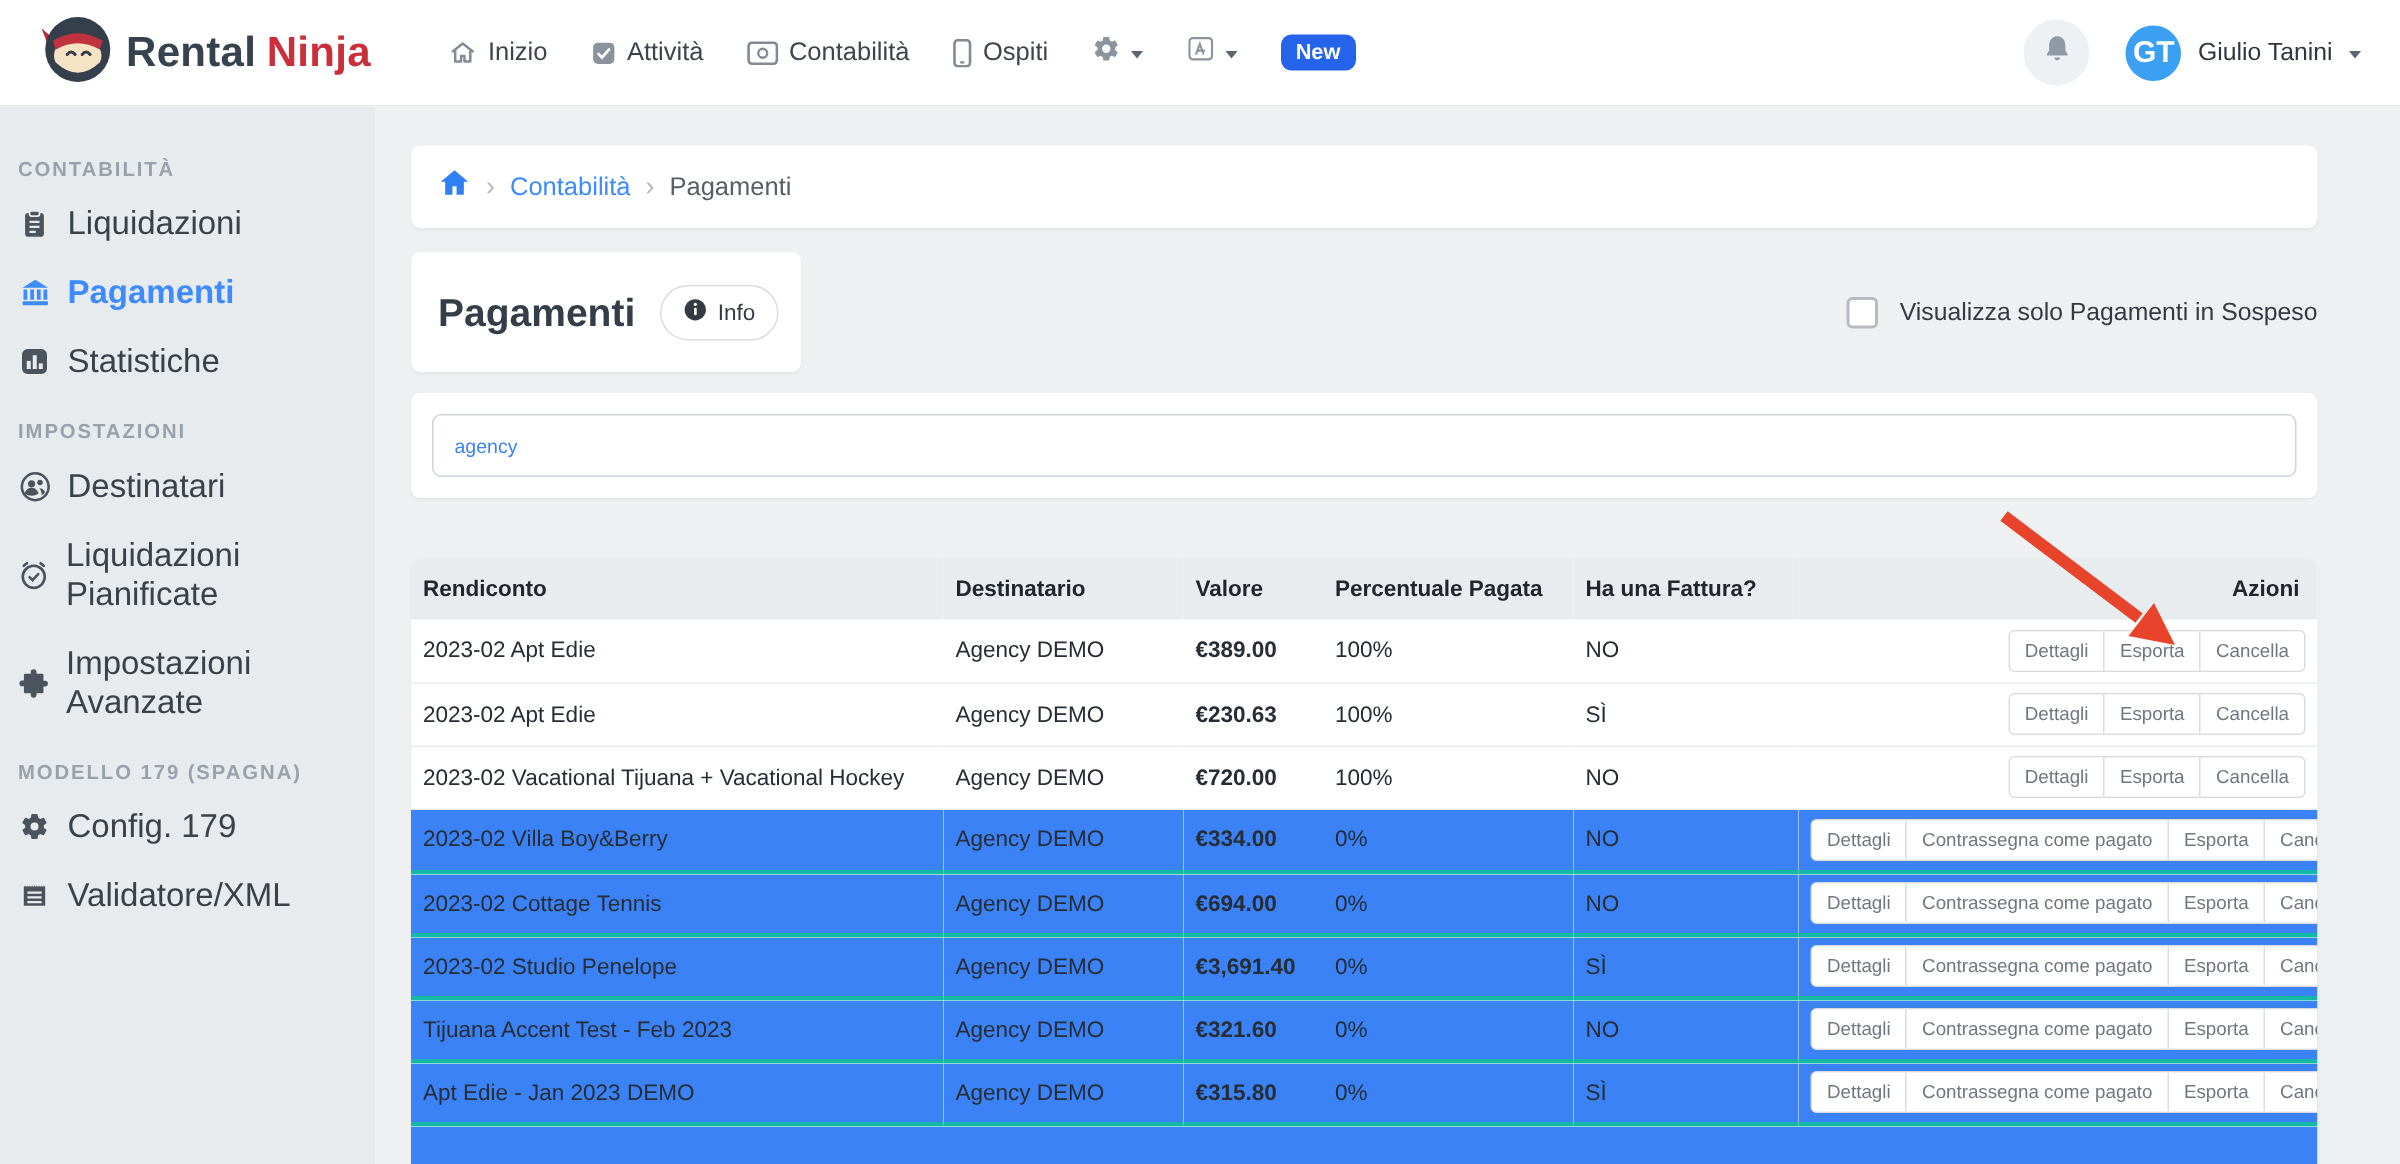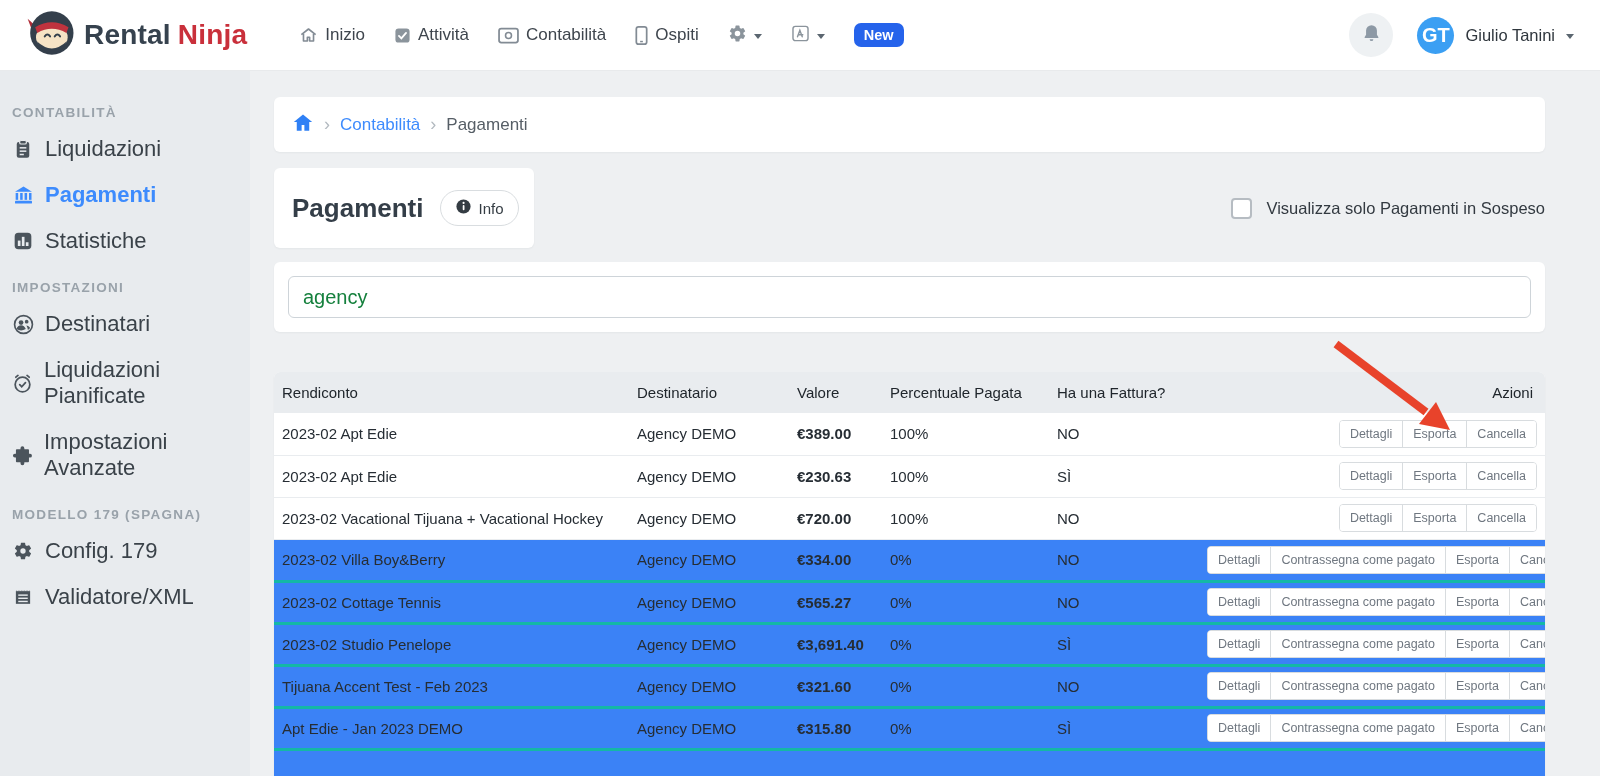--- a/index.html
+++ b/index.html
@@ -53,25 +53,25 @@
   .info-btn { display:flex; align-items:center; gap:7px; border:1px solid #d9dde0; border-radius:999px;
               background:#fff; padding:7px 14px; font-size:15px; color:#343c43; cursor:pointer;
               font-family:inherit; }
   .pending-filter { display:flex; align-items:center; gap:14px; }
   .pending-filter input { appearance:none; -webkit-appearance:none; width:21px; height:21px;
               border:2px solid #b6bcc2; border-radius:4px; background:#fff; cursor:pointer; }
   .pending-filter label { font-size:16.5px; color:#333a41; cursor:pointer; }
 
   .search-card { padding:14px; margin-bottom:40px; }
   .search-input { width:100%; height:42px; border:1px solid #ced4d9; border-radius:6px; padding:0 14px;
-              font-size:20px; color:#15803d; font-family:inherit; outline:none; }
+              font-size:13px; color:#3b82f6; font-family:inherit; outline:none; }
 
   .table-card { overflow:hidden; min-height:420px; }
   table { width:100%; border-collapse:collapse; table-layout:fixed; }
-  thead th { background:#e9ecef; height:41px; font-size:15px; font-weight:400; color:#20262c;
+  thead th { background:#e9ecef; height:41px; font-size:15px; font-weight:700; color:#20262c;
              text-align:left; padding:0 8px; }
   thead th.azioni { text-align:right; padding-right:12px; }
   tbody td { height:42px; font-size:15px; color:#262d34; padding:0 8px; white-space:nowrap;
              overflow:hidden; text-overflow:ellipsis; }
   tbody tr.plain { background:#fff; border-bottom:1px solid #e9ecef; }
   tbody tr.pending { background:#3b82f6; border-bottom:3px solid #14b8a6; }
   td.valore { font-weight:700; }
   td.actions { text-align:right; padding-right:8px; }
   .btn-group { display:inline-flex; border:1px solid #d8dcdf; border-radius:4px; overflow:hidden;
                background:#fff; vertical-align:middle; }
@@ -367,21 +367,21 @@
             <td class="actions"><span class="btn-group">
                 <button>Dettagli</button>
                 <button>Contrassegna come pagato</button>
                 <button>Esporta</button>
                 <button>Cancella</button>
               </span></td>
           </tr>
           <tr class="pending">
             <td>2023-02 Cottage Tennis</td>
             <td>Agency DEMO</td>
-            <td class="valore">€565.27</td>
+            <td class="valore">€694.00</td>
             <td>0%</td>
             <td>NO</td>
             <td class="actions"><span class="btn-group">
                 <button>Dettagli</button>
                 <button>Contrassegna come pagato</button>
                 <button>Esporta</button>
                 <button>Cancella</button>
               </span></td>
           </tr>
           <tr class="pending">

